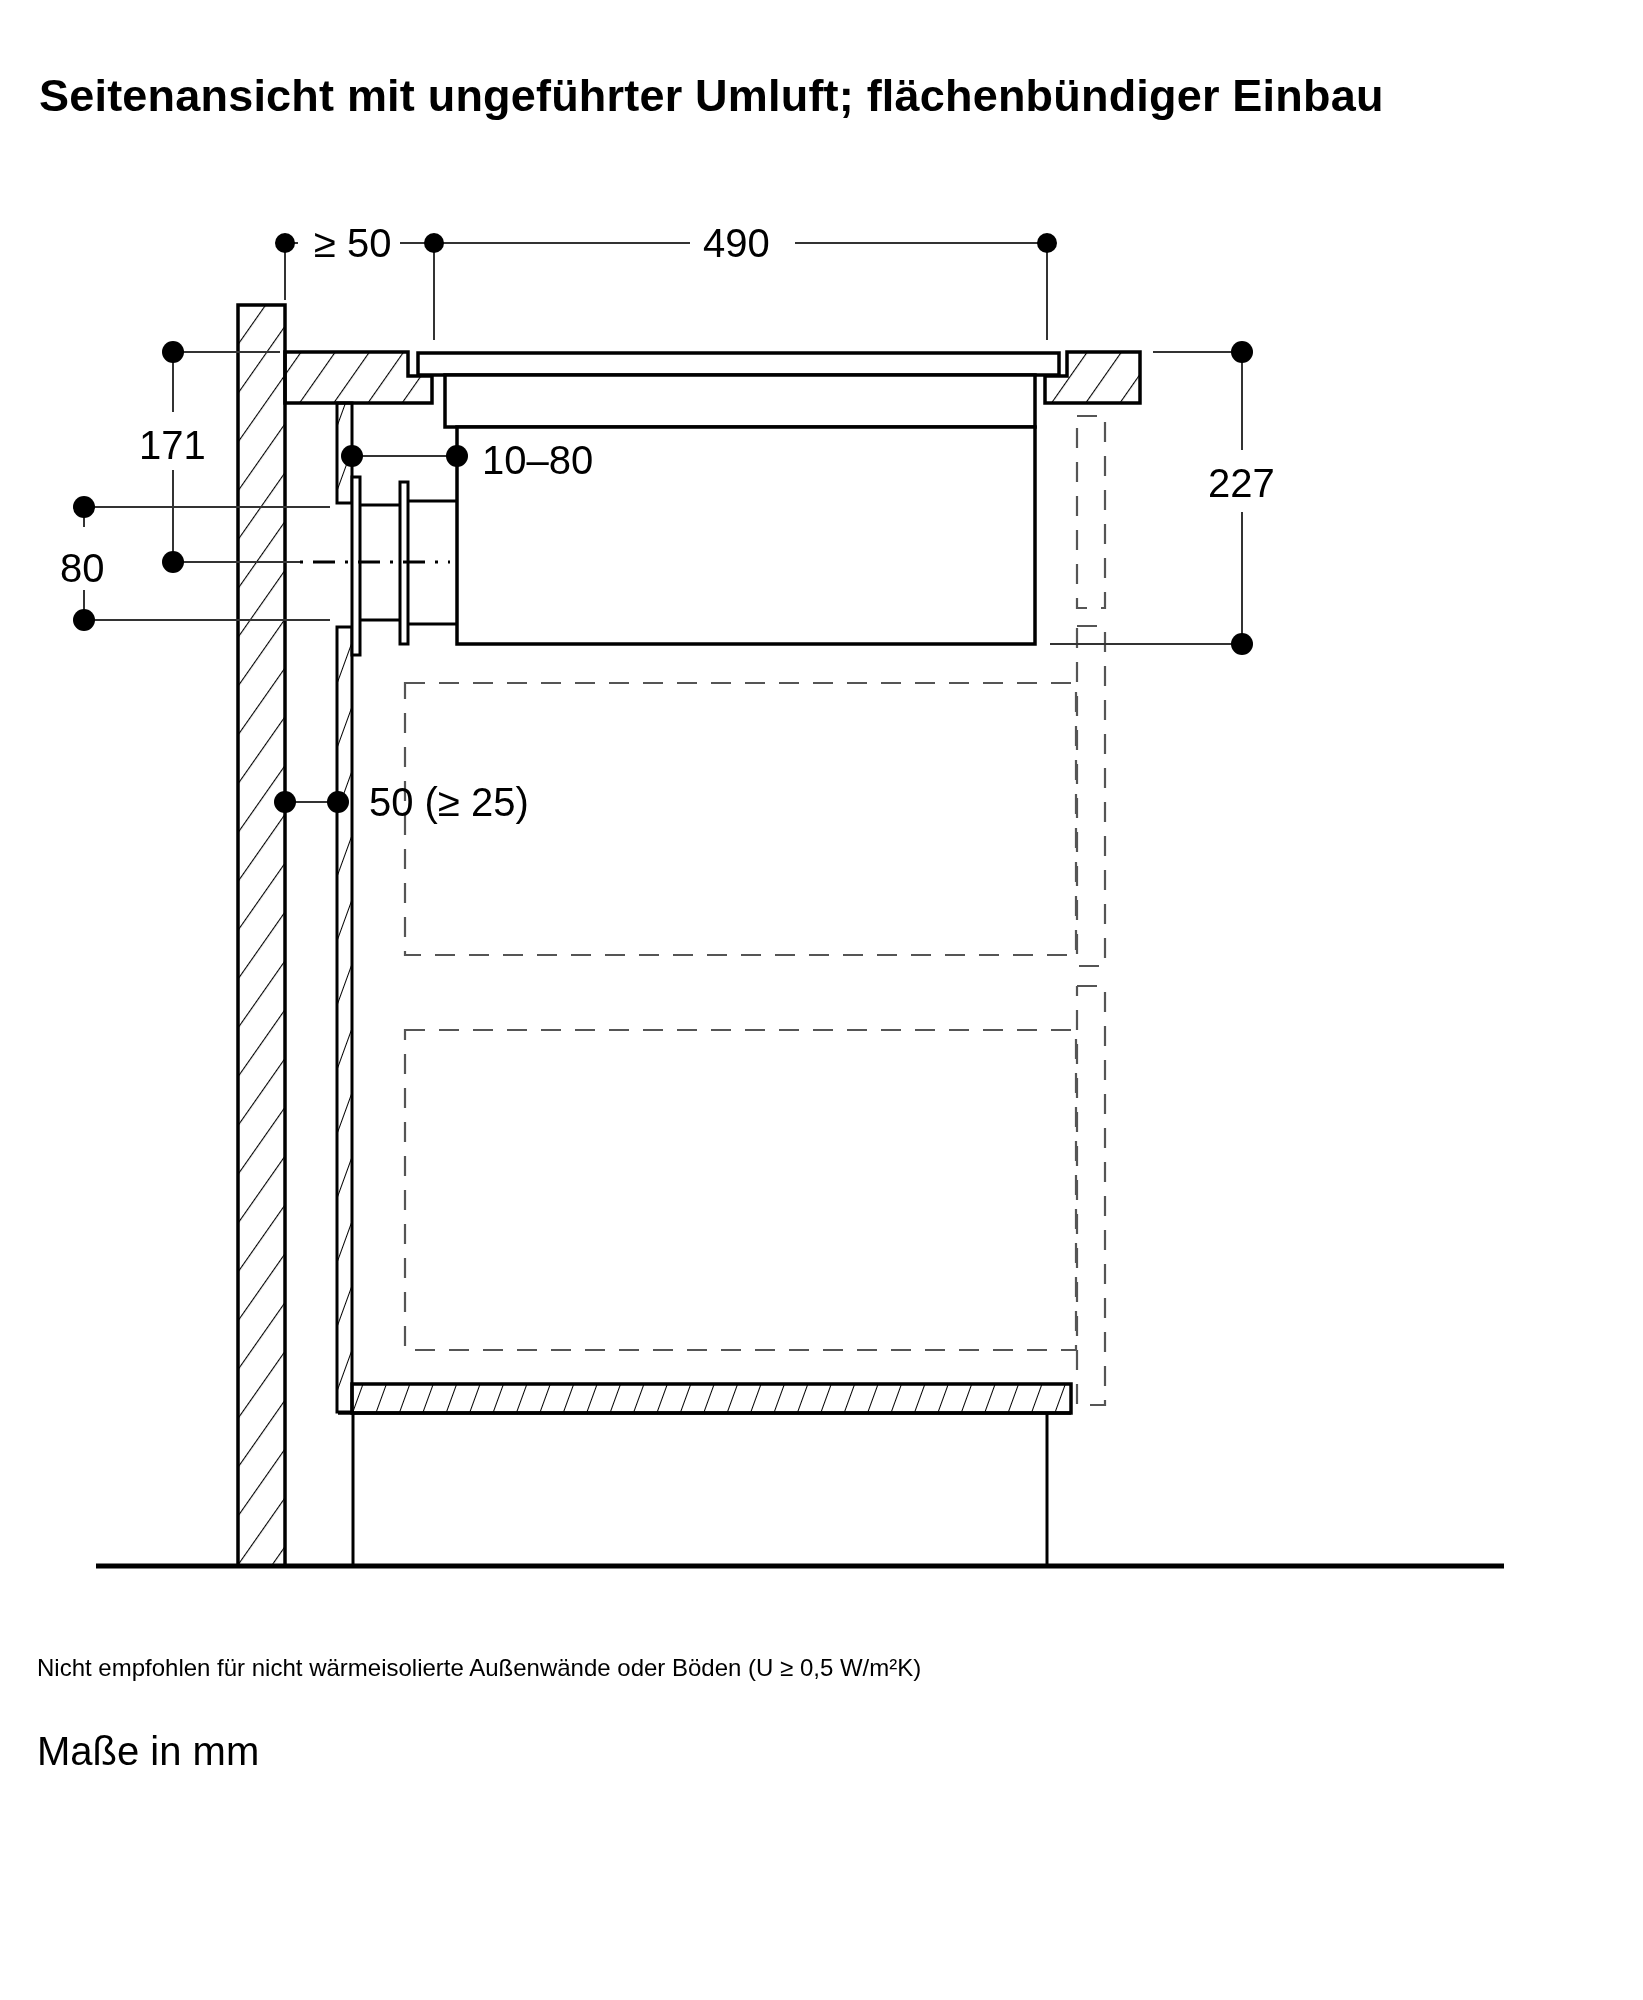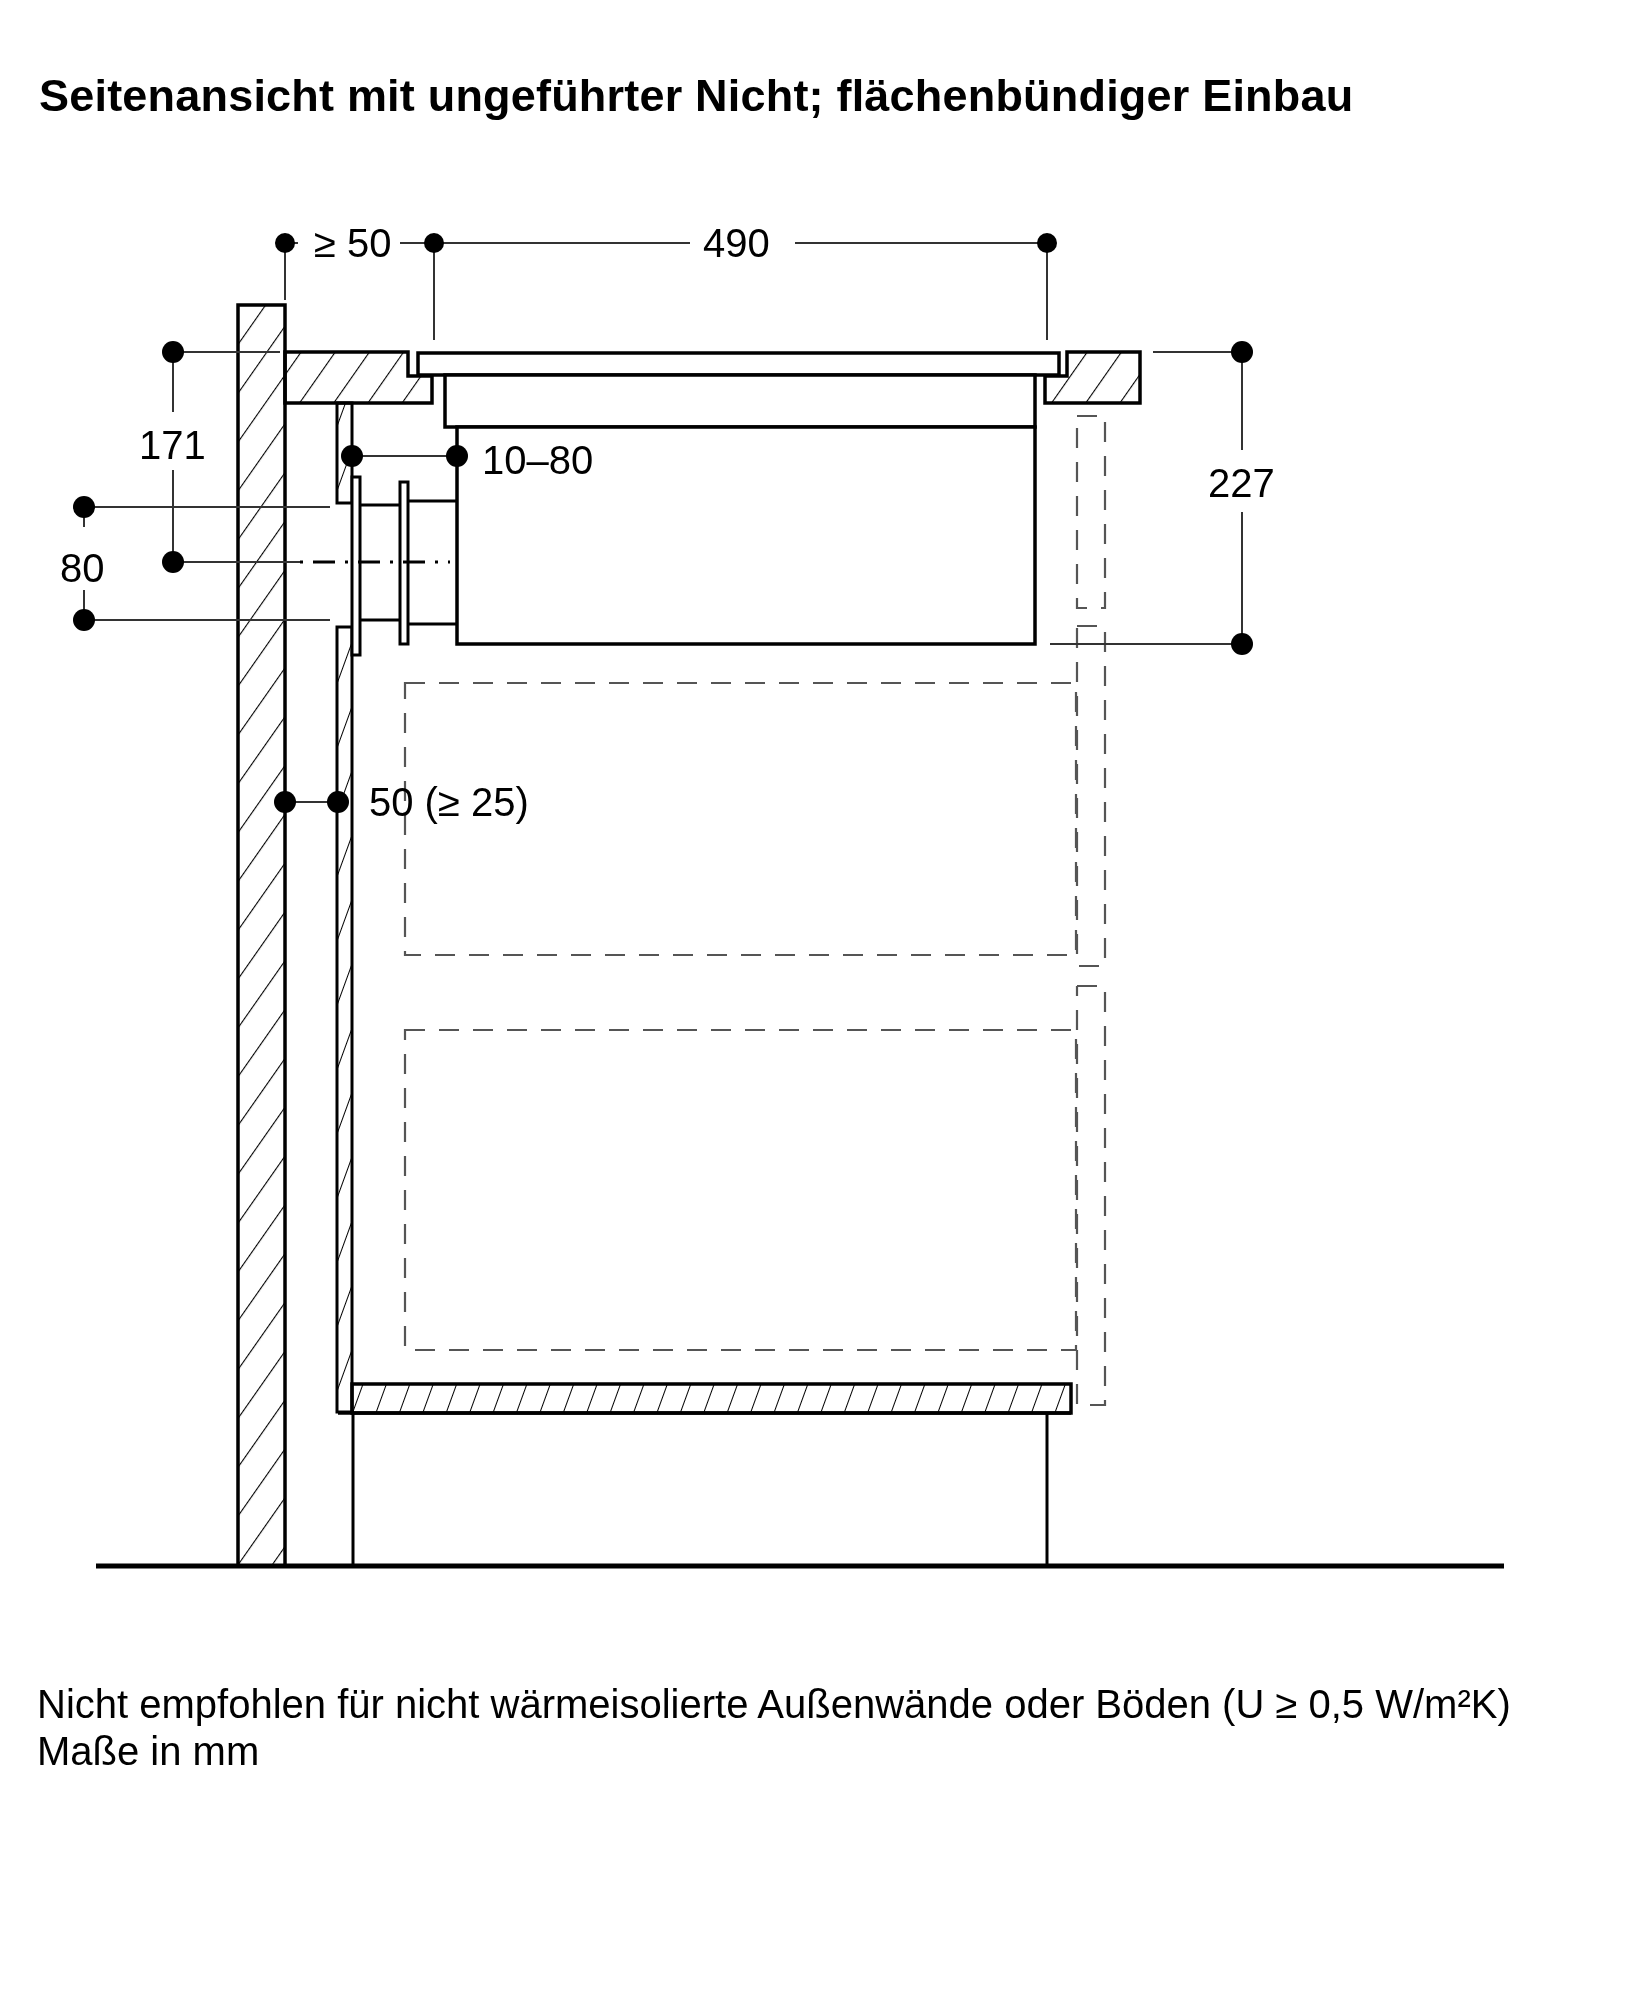--- a/index.html
+++ b/index.html
@@ -1,26 +1,26 @@
 <!DOCTYPE html>
 <html><head>
 <meta charset="utf-8">
 <style>
   html, body { margin:0; padding:0; background:#ffffff; }
   body { width:1643px; height:2000px; position:relative; overflow:hidden; font-family:"Liberation Sans", sans-serif; color:#000; }
   #title { position:absolute; left:39px; top:70px; font-size:45px; font-weight:bold; letter-spacing:0.2px; white-space:nowrap; }
-  #note { position:absolute; left:37px; top:1645px; font-size:40px; line-height:46px; width:1480px;margin-top:36px; }
+  #note { position:absolute; left:37px; top:1645px; font-size:24px; line-height:46px; width:1480px; }
   #units { position:absolute; left:37px; top:1729px; font-size:40px; }
   svg { position:absolute; left:0; top:0; }
   .dimtxt { font-family:"Liberation Sans", sans-serif; font-size:40px; fill:#000; }
 </style>
 </head>
 <body>
 
-<div id="title">Seitenansicht mit ungeführter Nicht; flächenbündiger Einbau</div>
+<div id="title">Seitenansicht mit ungeführter Umluft; flächenbündiger Einbau</div>
 
 <svg width="1643" height="2000" viewBox="0 0 1643 2000">
   <defs>
     <pattern id="hatch" patternUnits="userSpaceOnUse" width="28" height="28" patternTransform="rotate(35)">
       <line x1="0" y1="0" x2="0" y2="28" stroke="#000" stroke-width="2.2"></line>
     </pattern>
     <pattern id="hatch2" patternUnits="userSpaceOnUse" width="22" height="22" patternTransform="rotate(20)">
       <line x1="0" y1="0" x2="0" y2="22" stroke="#000" stroke-width="2"></line>
     </pattern>
   </defs>

